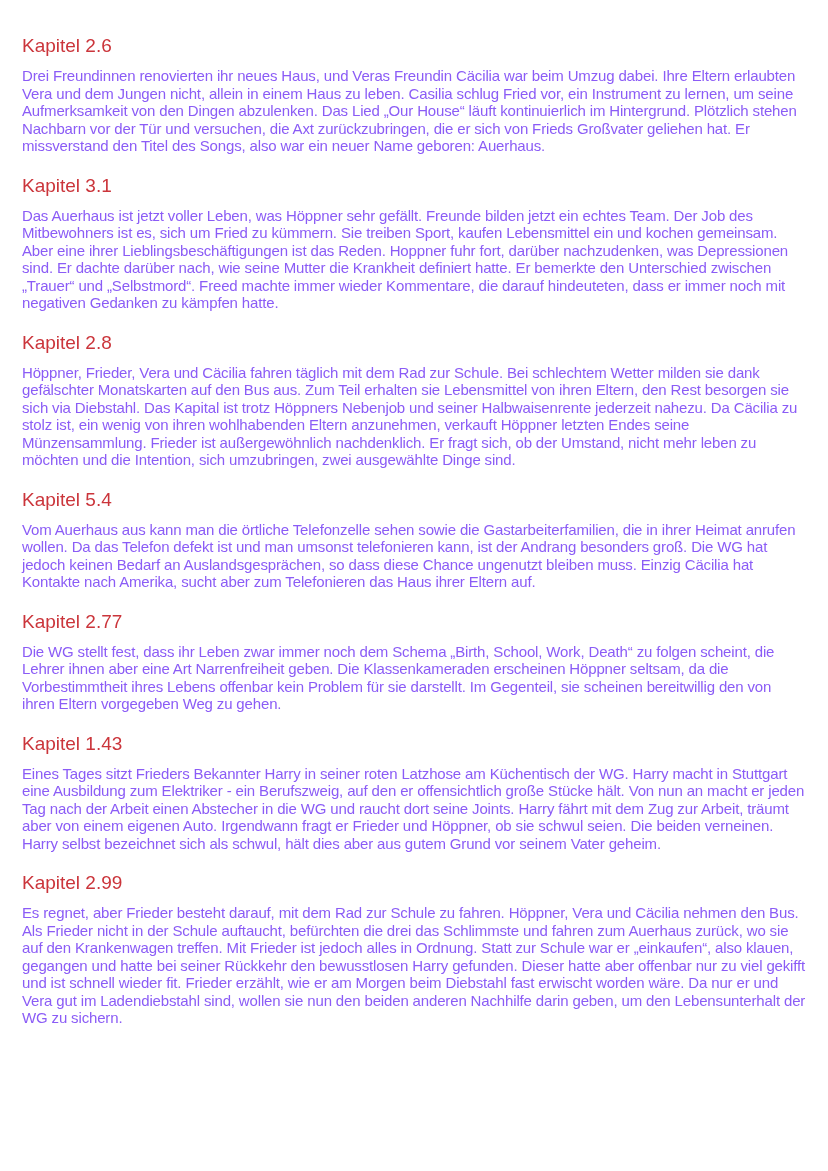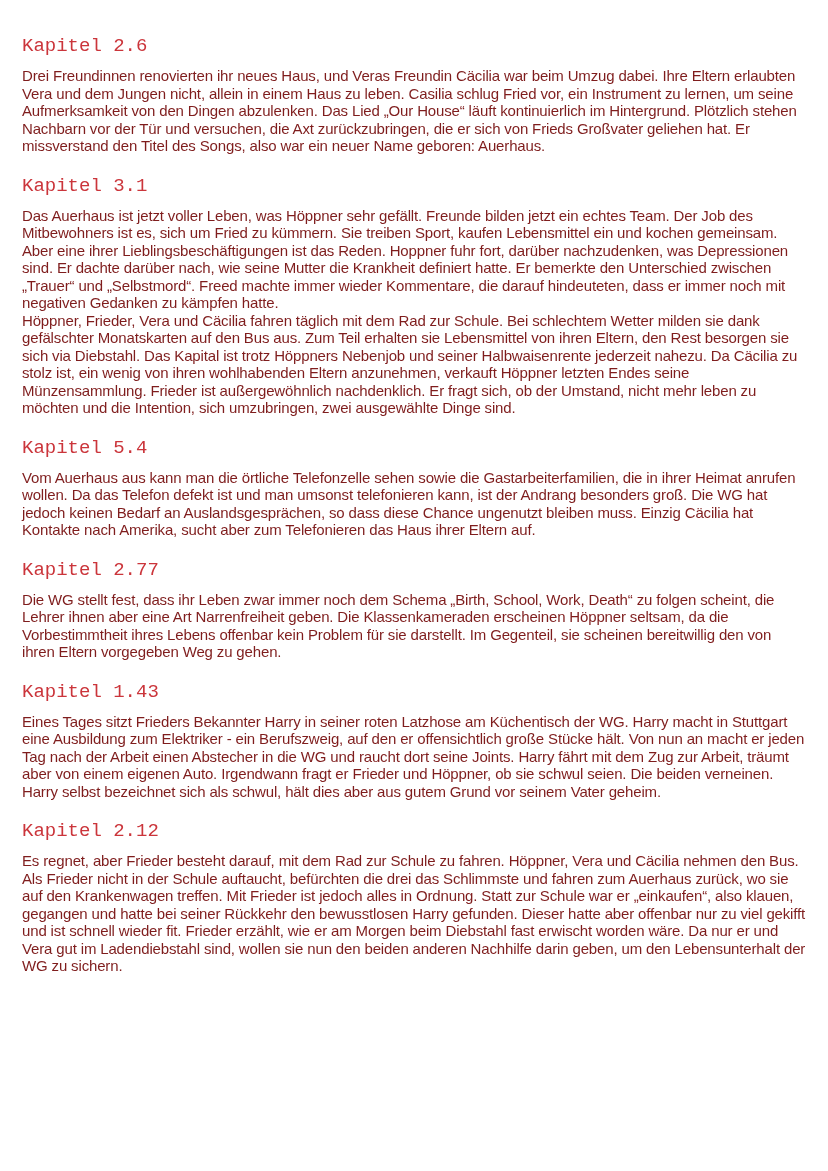--- a/index.html
+++ b/index.html
@@ -7,69 +7,70 @@
   .page {
     width: 828px;
     min-height: 1171px;
     background: #ffffff;
     padding: 35px 22px 20px 22px;
     font-family: "Liberation Sans", "DejaVu Sans", sans-serif;
     color: #212121;
   }
   .chapter-section { margin: 0; }
   .chapter-heading {
-    font-family: Liberation Mono, monospace;
+    font-family: Liberation Sans, sans-serif;
     font-size: 19px;
     font-weight: 400;
     color: #cb353b;
     line-height: 22px;
     margin: 20px 0 10px 0;
   }
   .chapter-section:first-child .chapter-heading { margin-top: 0; }
   .chapter-summary {
     font-size: 15px;
     line-height: 17.5px;
     letter-spacing: -0.15px;
-    color: #7f1d1d;
+    color: #8b5cf6;
     text-align: left;
     max-width: 784px;
   }
 </style>
 </head>
 <body>
 
 <div class="page">
 
   <section class="chapter-section">
     <h2 class="chapter-heading">Kapitel 2.6</h2>
     <p class="chapter-summary">Drei Freundinnen renovierten ihr neues Haus, und Veras Freundin Cäcilia war beim Umzug dabei. Ihre Eltern erlaubten Vera und dem Jungen nicht, allein in einem Haus zu leben. Casilia schlug Fried vor, ein Instrument zu lernen, um seine Aufmerksamkeit von den Dingen abzulenken. Das Lied „Our House“ läuft kontinuierlich im Hintergrund. Plötzlich stehen Nachbarn vor der Tür und versuchen, die Axt zurückzubringen, die er sich von Frieds Großvater geliehen hat. Er missverstand den Titel des Songs, also war ein neuer Name geboren: Auerhaus.</p>
   </section>
 
   <section class="chapter-section">
     <h2 class="chapter-heading">Kapitel 3.1</h2>
     <p class="chapter-summary">Das Auerhaus ist jetzt voller Leben, was Höppner sehr gefällt. Freunde bilden jetzt ein echtes Team. Der Job des Mitbewohners ist es, sich um Fried zu kümmern. Sie treiben Sport, kaufen Lebensmittel ein und kochen gemeinsam. Aber eine ihrer Lieblingsbeschäftigungen ist das Reden. Hoppner fuhr fort, darüber nachzudenken, was Depressionen sind. Er dachte darüber nach, wie seine Mutter die Krankheit definiert hatte. Er bemerkte den Unterschied zwischen „Trauer“ und „Selbstmord“. Freed machte immer wieder Kommentare, die darauf hindeuteten, dass er immer noch mit negativen Gedanken zu kämpfen hatte.</p>
   </section>
 
   <section class="chapter-section">
+    <h2 class="chapter-heading">Kapitel 2.8</h2>
     <p class="chapter-summary">Höppner, Frieder, Vera und Cäcilia fahren täglich mit dem Rad zur Schule. Bei schlechtem Wetter milden sie dank gefälschter Monatskarten auf den Bus aus. Zum Teil erhalten sie Lebensmittel von ihren Eltern, den Rest besorgen sie sich via Diebstahl. Das Kapital ist trotz Höppners Nebenjob und seiner Halbwaisenrente jederzeit nahezu. Da Cäcilia zu stolz ist, ein wenig von ihren wohlhabenden Eltern anzunehmen, verkauft Höppner letzten Endes seine Münzensammlung. Frieder ist außergewöhnlich nachdenklich. Er fragt sich, ob der Umstand, nicht mehr leben zu möchten und die Intention, sich umzubringen, zwei ausgewählte Dinge sind.</p>
   </section>
 
   <section class="chapter-section">
     <h2 class="chapter-heading">Kapitel 5.4</h2>
     <p class="chapter-summary">Vom Auerhaus aus kann man die örtliche Telefonzelle sehen sowie die Gastarbeiterfamilien, die in ihrer Heimat anrufen wollen. Da das Telefon defekt ist und man umsonst telefonieren kann, ist der Andrang besonders groß. Die WG hat jedoch keinen Bedarf an Auslandsgesprächen, so dass diese Chance ungenutzt bleiben muss. Einzig Cäcilia hat Kontakte nach Amerika, sucht aber zum Telefonieren das Haus ihrer Eltern auf.</p>
   </section>
 
   <section class="chapter-section">
     <h2 class="chapter-heading">Kapitel 2.77</h2>
     <p class="chapter-summary">Die WG stellt fest, dass ihr Leben zwar immer noch dem Schema „Birth, School, Work, Death“ zu folgen scheint, die Lehrer ihnen aber eine Art Narrenfreiheit geben. Die Klassenkameraden erscheinen Höppner seltsam, da die Vorbestimmtheit ihres Lebens offenbar kein Problem für sie darstellt. Im Gegenteil, sie scheinen bereitwillig den von ihren Eltern vorgegeben Weg zu gehen.</p>
   </section>
 
   <section class="chapter-section">
     <h2 class="chapter-heading">Kapitel 1.43</h2>
     <p class="chapter-summary">Eines Tages sitzt Frieders Bekannter Harry in seiner roten Latzhose am Küchentisch der WG. Harry macht in Stuttgart eine Ausbildung zum Elektriker - ein Berufszweig, auf den er offensichtlich große Stücke hält. Von nun an macht er jeden Tag nach der Arbeit einen Abstecher in die WG und raucht dort seine Joints. Harry fährt mit dem Zug zur Arbeit, träumt aber von einem eigenen Auto. Irgendwann fragt er Frieder und Höppner, ob sie schwul seien. Die beiden verneinen. Harry selbst bezeichnet sich als schwul, hält dies aber aus gutem Grund vor seinem Vater geheim.</p>
   </section>
 
   <section class="chapter-section">
-    <h2 class="chapter-heading">Kapitel 2.12</h2>
+    <h2 class="chapter-heading">Kapitel 2.99</h2>
     <p class="chapter-summary">Es regnet, aber Frieder besteht darauf, mit dem Rad zur Schule zu fahren. Höppner, Vera und Cäcilia nehmen den Bus. Als Frieder nicht in der Schule auftaucht, befürchten die drei das Schlimmste und fahren zum Auerhaus zurück, wo sie auf den Krankenwagen treffen. Mit Frieder ist jedoch alles in Ordnung. Statt zur Schule war er „einkaufen“, also klauen, gegangen und hatte bei seiner Rückkehr den bewusstlosen Harry gefunden. Dieser hatte aber offenbar nur zu viel gekifft und ist schnell wieder fit. Frieder erzählt, wie er am Morgen beim Diebstahl fast erwischt worden wäre. Da nur er und Vera gut im Ladendiebstahl sind, wollen sie nun den beiden anderen Nachhilfe darin geben, um den Lebensunterhalt der WG zu sichern.</p>
   </section>
 
 </div>
 
 </body></html>

